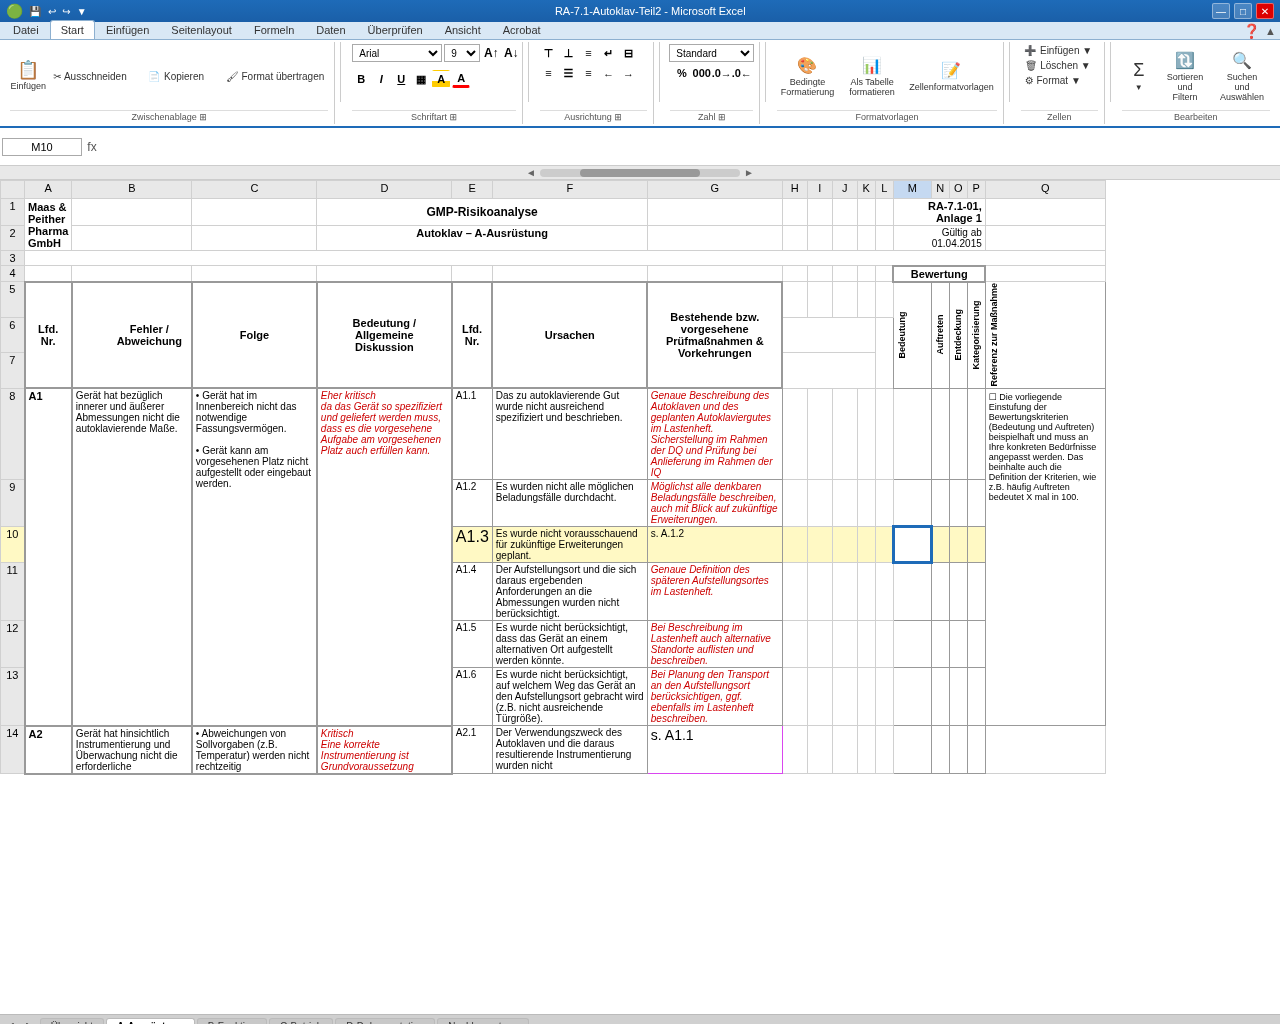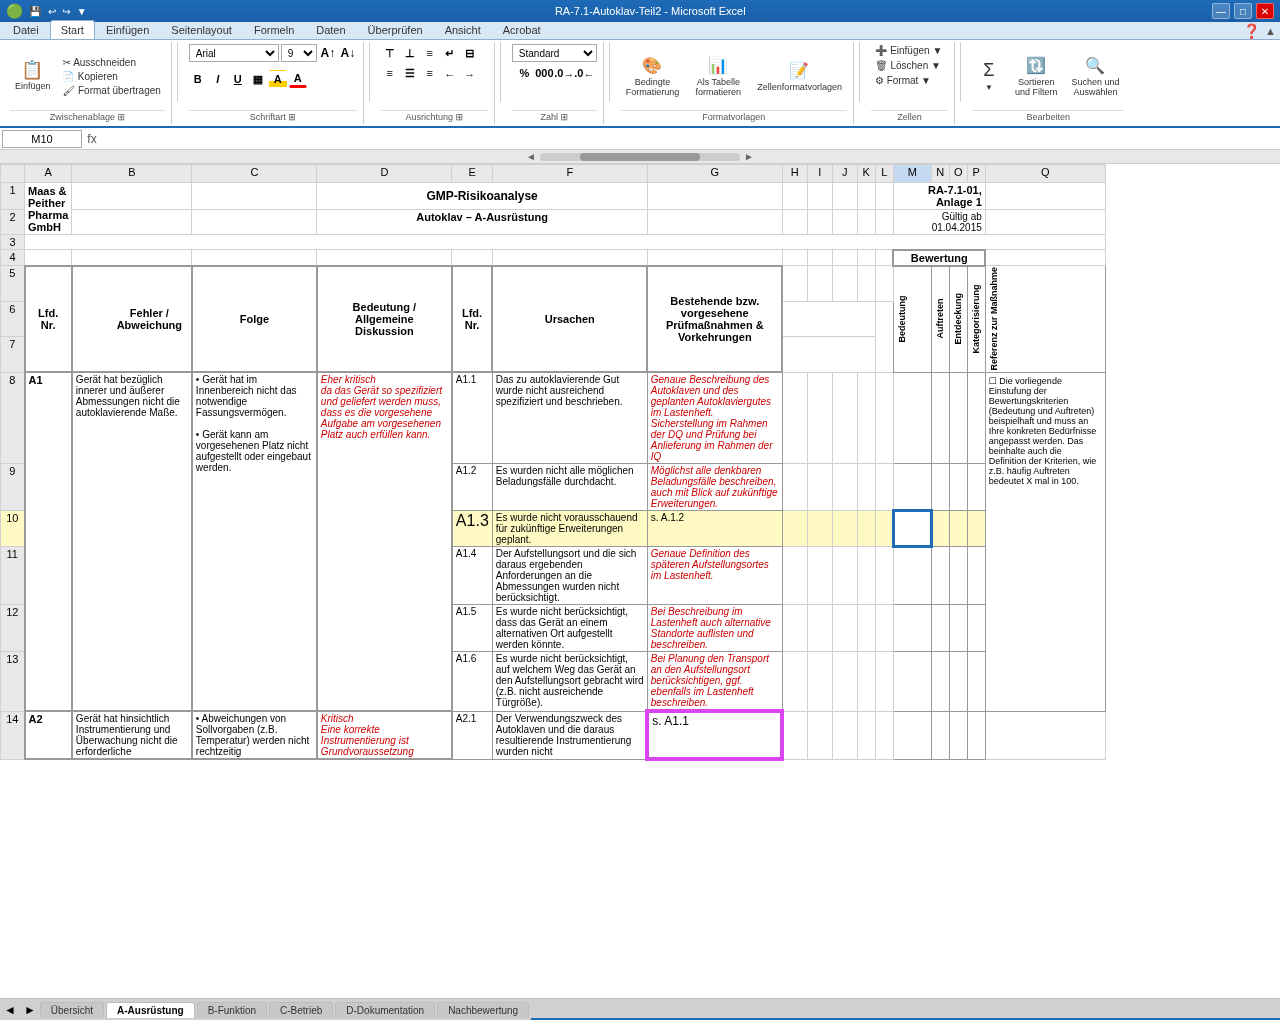--- a/index.html
+++ b/index.html
@@ -95,21 +95,21 @@
       justify-content: center;
       padding: 3px 5px;
       cursor: pointer;
       border-radius: 3px;
       font-size: 9px;
       color: #333;
       gap: 2px;
       min-width: 34px;
     }
     .rb-icon { font-size: 18px; line-height: 1; }
-    .rb-row { display: flex; flex-direction: column; gap: 1px; }
+    .rb-row { display: flex; flex-direction: row; gap: 14px; }
     .rb-small-btn {
       padding: 1px 4px;
       cursor: pointer;
       border-radius: 2px;
       font-size: 10px;
       white-space: nowrap;
       color: #333;
     }
     .fmt-row {
       display: flex;
@@ -129,21 +129,21 @@
       border: 1px solid transparent;
       cursor: pointer;
       font-size: 11px;
       font-weight: bold;
       border-radius: 2px;
     }
     .separator-v { width: 1px; height: 60px; background: #ccc; margin: 0 3px; }
 
     
     .formula-bar {
-      height: 22px;
+      height: 38px;
       display: flex;
       align-items: center;
       border-bottom: 1px solid #ccc;
       background: #fff;
       padding: 0 2px;
     }
     .name-box {
       width: 80px;
       height: 18px;
       border: 1px solid #aaa;
@@ -657,21 +657,21 @@
         </tr>
 
         <tr style="vertical-align:top;">
           <td class="row-num">14</td>
           <td style="font-weight:bold; vertical-align:top; border:2px solid #999;">A2</td>
           <td style="font-size:10px; vertical-align:top; border:2px solid #999;">Gerät hat hinsichtlich Instrumentierung und Überwachung nicht die erforderliche</td>
           <td style="font-size:10px; vertical-align:top; border:2px solid #999;">• Abweichungen von Sollvorgaben (z.B. Temperatur) werden nicht rechtzeitig</td>
           <td style="font-size:10px; vertical-align:top; border:2px solid #999; color:#cc0000; font-style:italic;">Kritisch<br>Eine korrekte Instrumentierung ist Grundvoraussetzung</td>
           <td style="font-size:10px; vertical-align:top; border:1px solid #999;">A2.1</td>
           <td style="font-size:10px; vertical-align:top; border:1px solid #999;">Der Verwendungszweck des Autoklaven und die daraus resultierende Instrumentierung wurden nicht</td>
-          <td style="font-size:12px; vertical-align:top; border:4px solid #d946ef;">s. A1.1</td>
+          <td style="font-size:14px; vertical-align:top; border:1px solid #d946ef;">s. A1.1</td>
           <td></td>
           <td></td>
           <td></td>
           <td></td>
           <td></td>
           <td style="border:1px solid #999;"></td>
           <td style="border:1px solid #999;"></td>
           <td style="border:1px solid #999;"></td>
           <td style="border:1px solid #999;"></td>
           <td></td>

